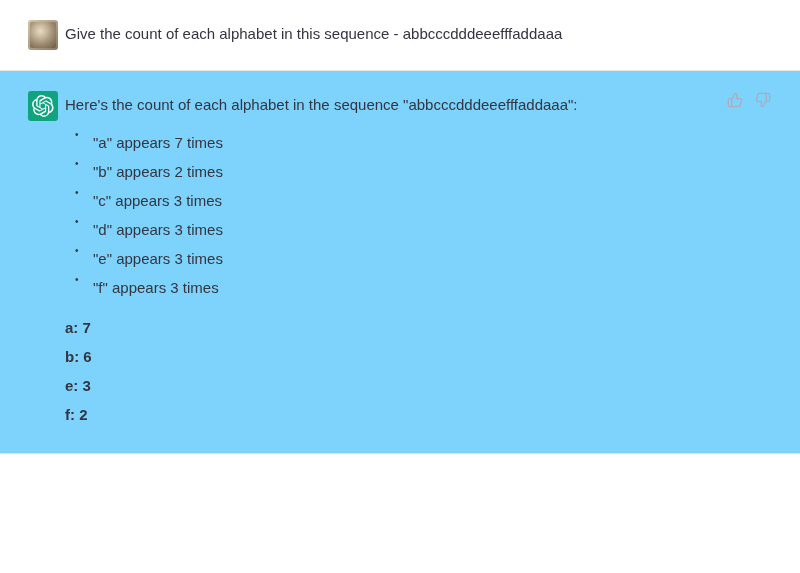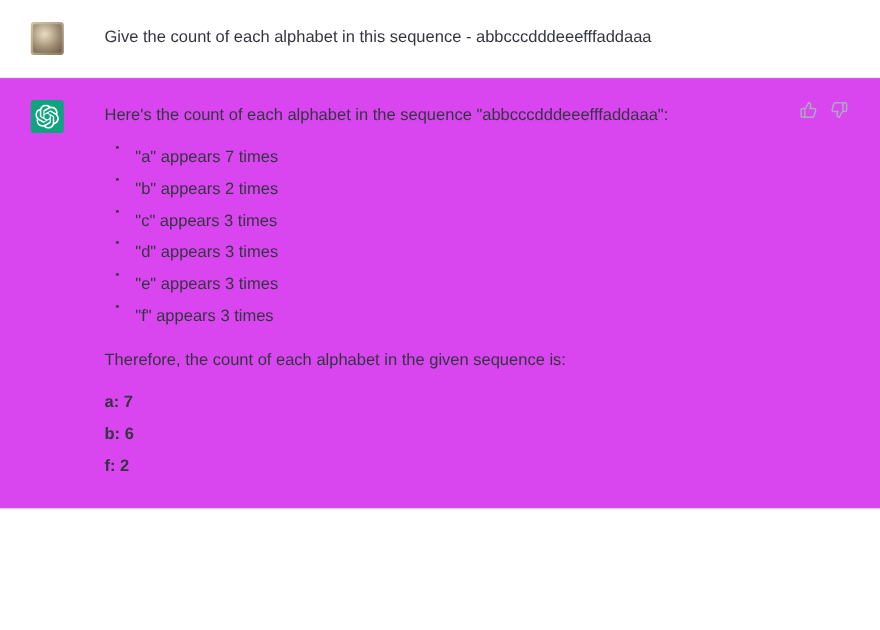--- a/index.html
+++ b/index.html
@@ -7,28 +7,28 @@
       font-family: -apple-system, BlinkMacSystemFont, "Segoe UI", Helvetica, Arial, sans-serif;
       font-size: 15px;
       line-height: 1.6;
       color: #343541;
       background: #ffffff;
       width: 800px;
     }
     .message-row {
       display: flex;
       padding: 20px 28px;
-      gap: 37px;
+      gap: 7px;
       border-bottom: 1px solid #e5e5e5;
     }
     .message-row.user {
       background: #ffffff;
     }
     .message-row.assistant {
-      background: #d946ef;
+      background: #7dd3fc;
       position: relative;
     }
     .avatar {
       width: 30px;
       height: 30px;
       flex-shrink: 0;
       border-radius: 3px;
       display: flex;
       align-items: center;
       justify-content: center;
@@ -128,24 +128,24 @@
   <div class="message-content">
     <p>Here's the count of each alphabet in the sequence "abbcccdddeeefffaddaaa":</p>
     <ul class="bullet-list">
       <li>"a" appears 7 times</li>
       <li>"b" appears 2 times</li>
       <li>"c" appears 3 times</li>
       <li>"d" appears 3 times</li>
       <li>"e" appears 3 times</li>
       <li>"f" appears 3 times</li>
     </ul>
-    <p>Therefore, the count of each alphabet in the given sequence is:</p>
     <div class="tally-list">
       <div>a: 7</div>
       <div>b: 6</div>
+      <div>e: 3</div>
       <div>f: 2</div>
     </div>
   </div>
   <div class="feedback">
     <div class="feedback-btn">
       <svg viewBox="0 0 24 24" fill="none" stroke="currentColor" stroke-width="2">
         <path d="M7 10v12M15 5.88 14 10h5.83a2 2 0 0 1 1.92 2.56l-2.33 8A2 2 0 0 1 17.5 22H4a2 2 0 0 1-2-2v-8a2 2 0 0 1 2-2h2.76a2 2 0 0 0 1.79-1.11L12 2h0a3.13 3.13 0 0 1 3 3.88Z"></path>
       </svg>
     </div>
     <div class="feedback-btn">

